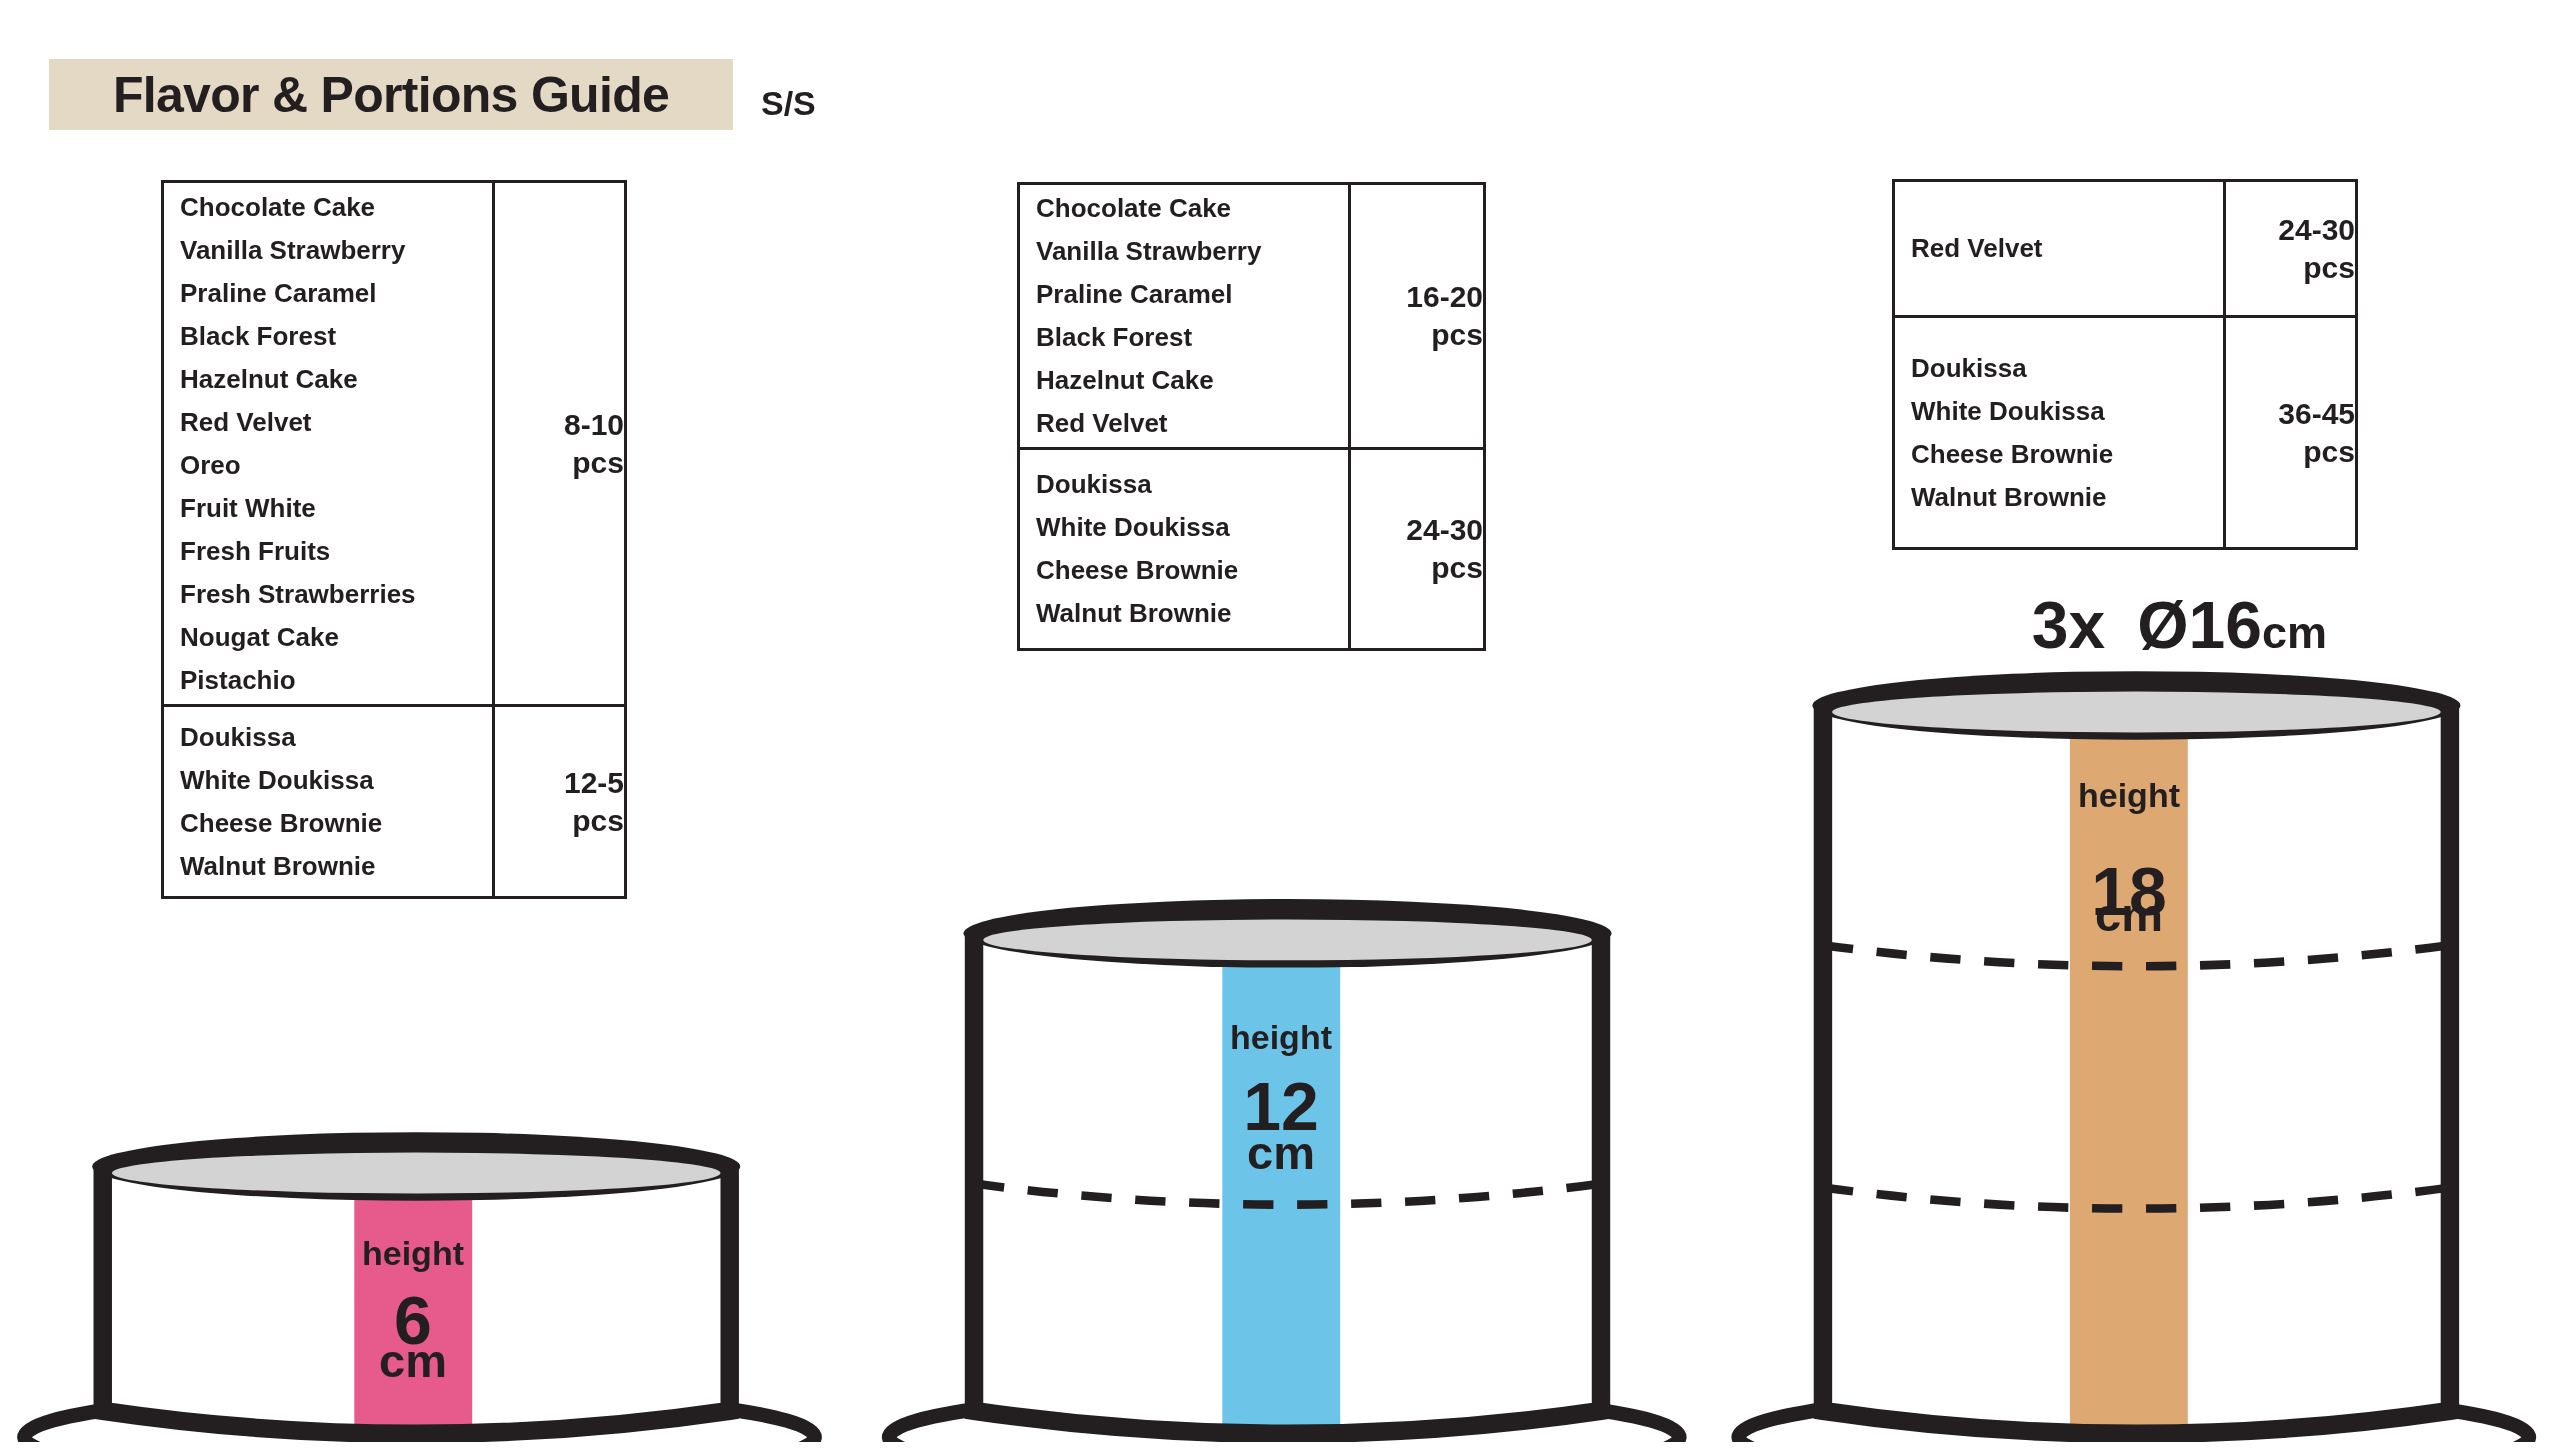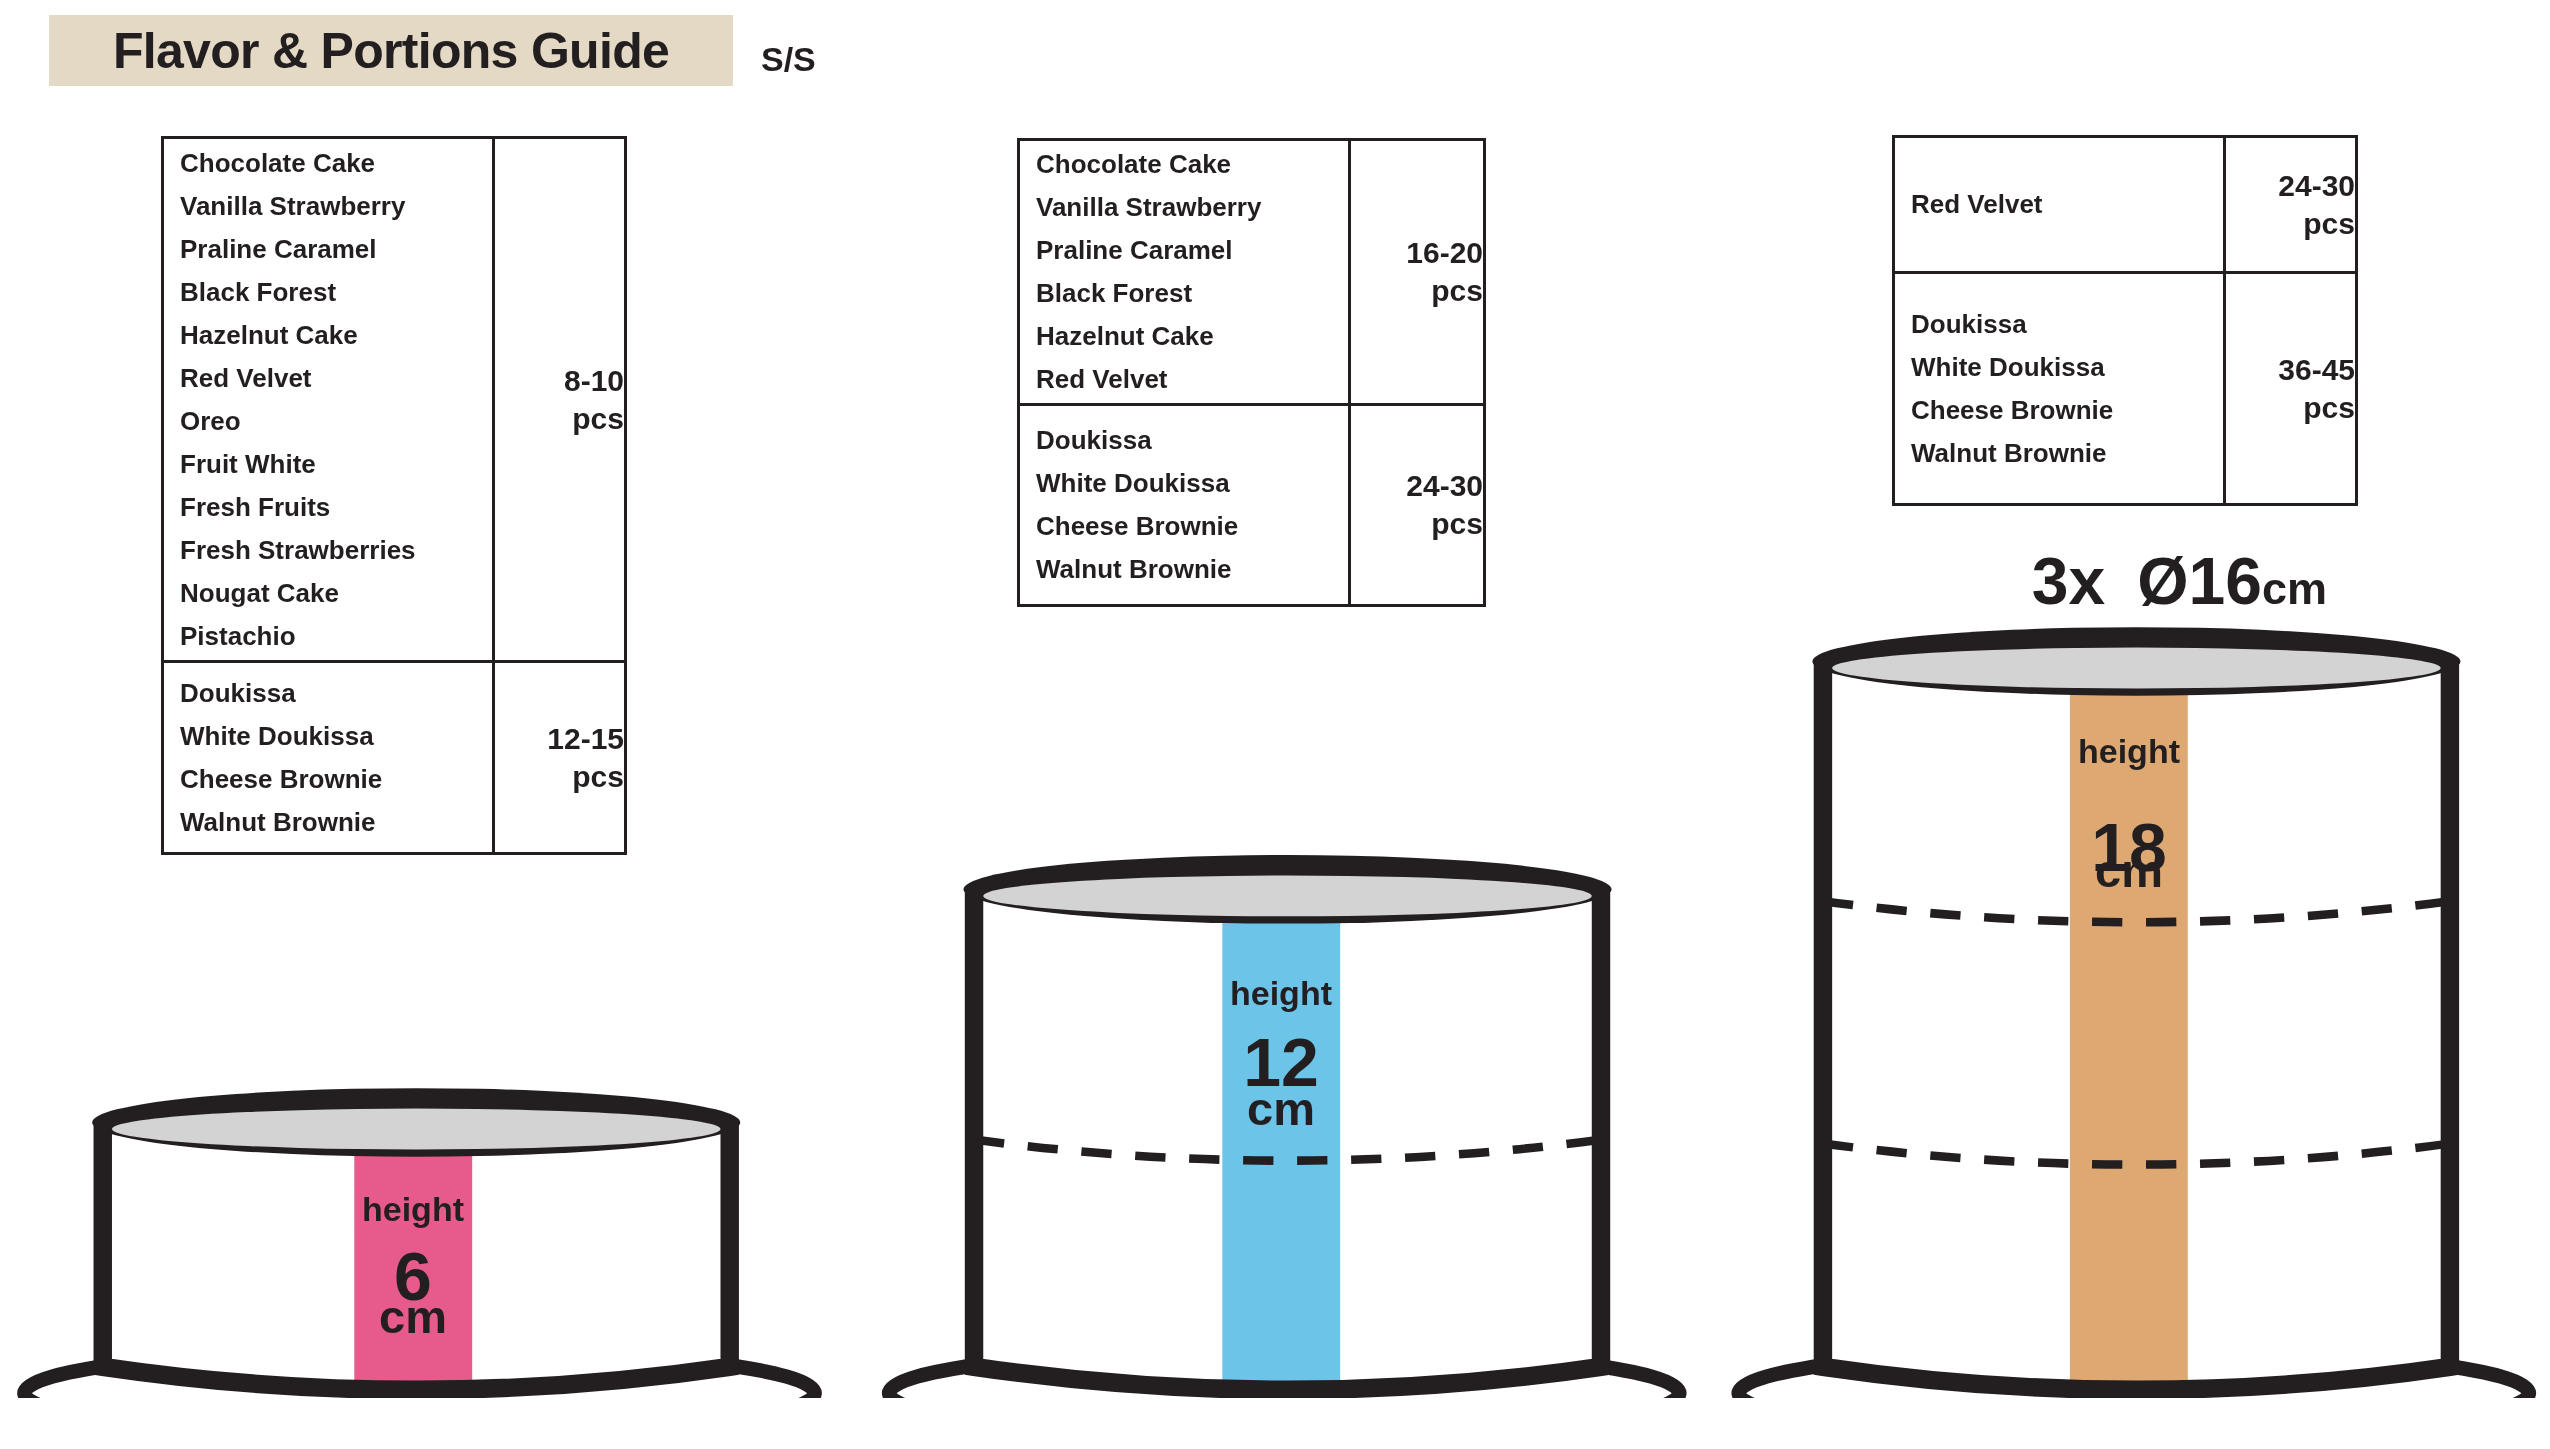--- a/index.html
+++ b/index.html
@@ -1,21 +1,21 @@
 <!DOCTYPE html>
 <html style="font-size:10.5px"><head>
 <meta charset="utf-8">
 <style>
   :root{ --ink:#231F20; }
   *{ margin:0; padding:0; box-sizing:border-box; }
   body{ background:#ffffff; }
   .page{
     position:relative; width:2550px; height:1398px; overflow:hidden;
     background:#ffffff; color:var(--ink);
-    font-family:"Liberation Sans", sans-serif; font-weight:bold;
+    font-family:"Liberation Sans", sans-serif; font-weight:bold;margin-top:44px;
   }
   
   .title-bar{
     position:absolute; left:49px; top:15px; width:684px; height:71px;
     display:flex; align-items:center; justify-content:center;
     font-size:50px; letter-spacing:-0.7px;
   }
   .season-tag{
     position:absolute; left:761px; top:40px; font-size:34px;text-align:right;
   }
@@ -80,21 +80,21 @@
       <div>8-10</div>
       <div>pcs</div>
     </div>
     <div class="cell flavors-cell">
         <div>Doukissa</div>
         <div>White Doukissa</div>
         <div>Cheese Brownie</div>
         <div>Walnut Brownie</div>
       </div>
     <div class="cell pcs-cell">
-      <div>12-15</div>
+      <div>12-5</div>
       <div>pcs</div>
     </div>
   </div>
 
   <div class="ptable" id="table-2">
     <div class="cell flavors-cell top-row">
         <div>Chocolate Cake</div>
         <div>Vanilla Strawberry</div>
         <div>Praline Caramel</div>
         <div>Black Forest</div>

